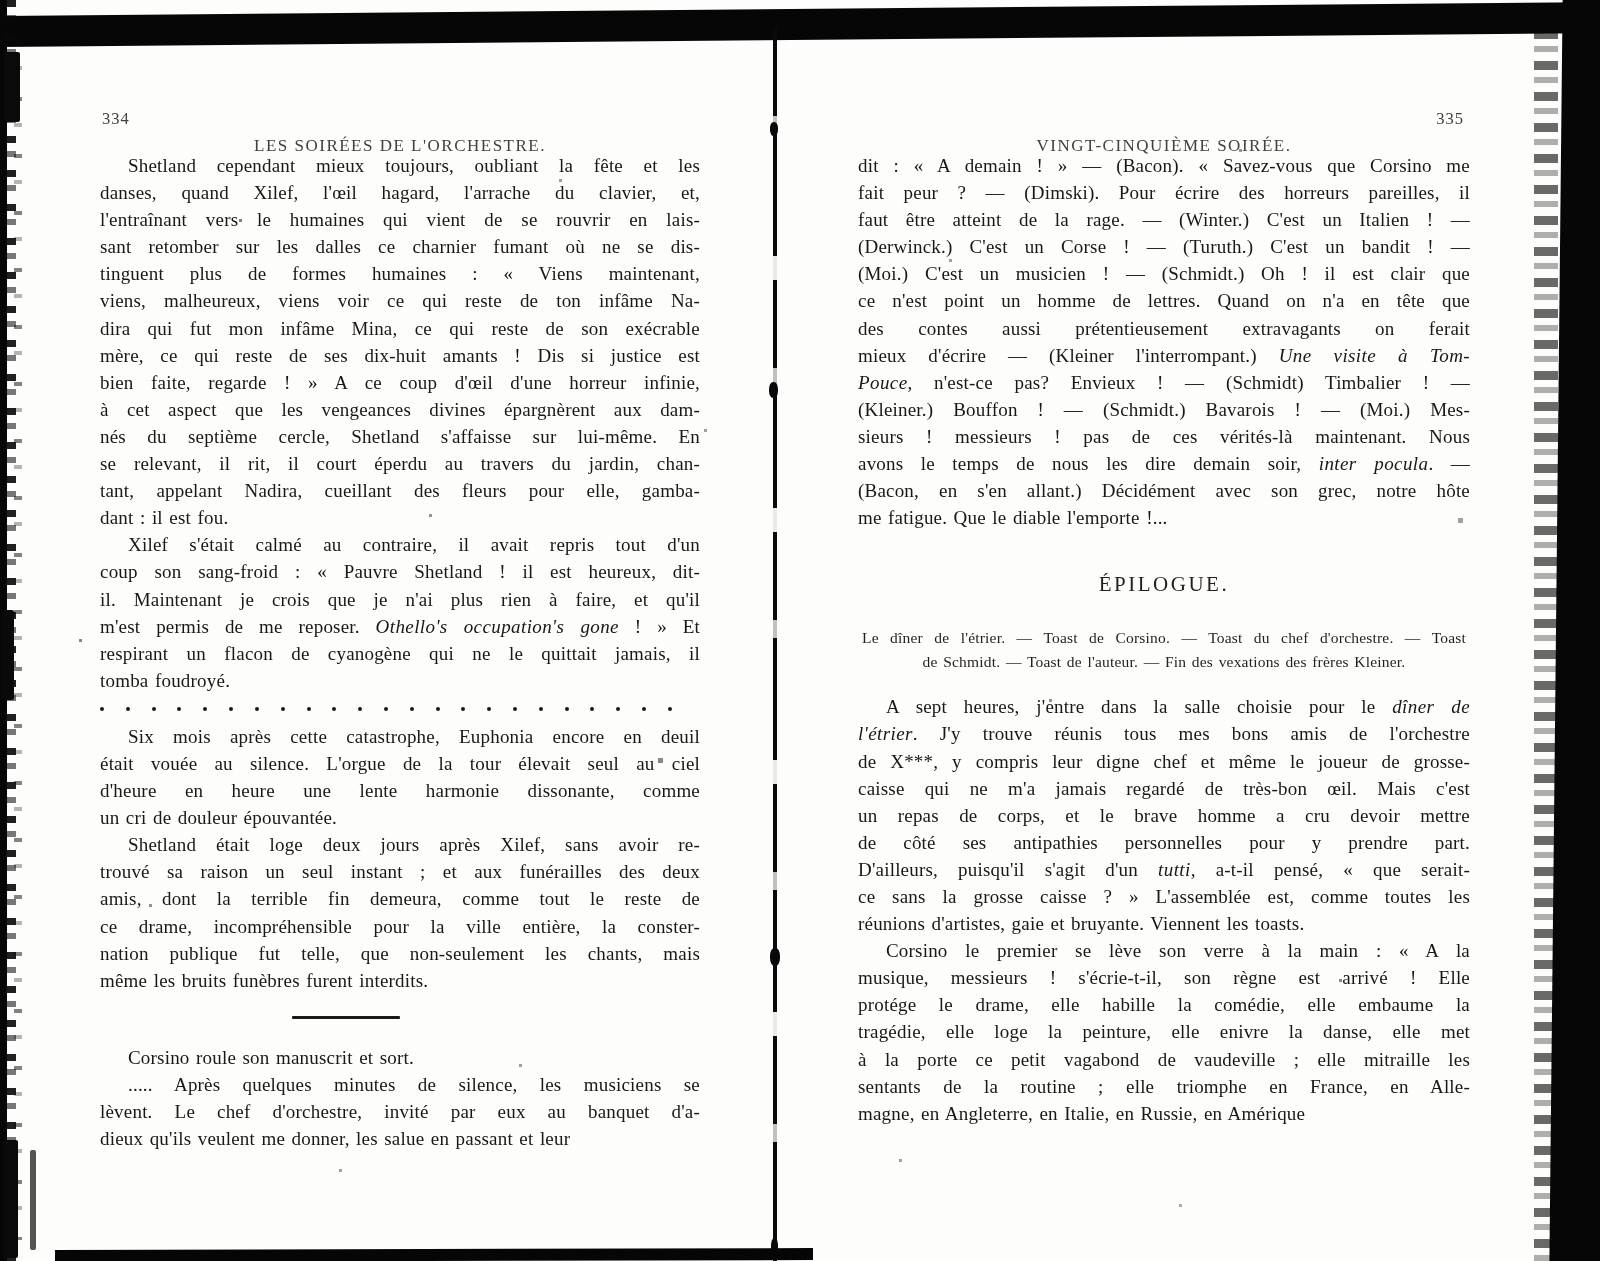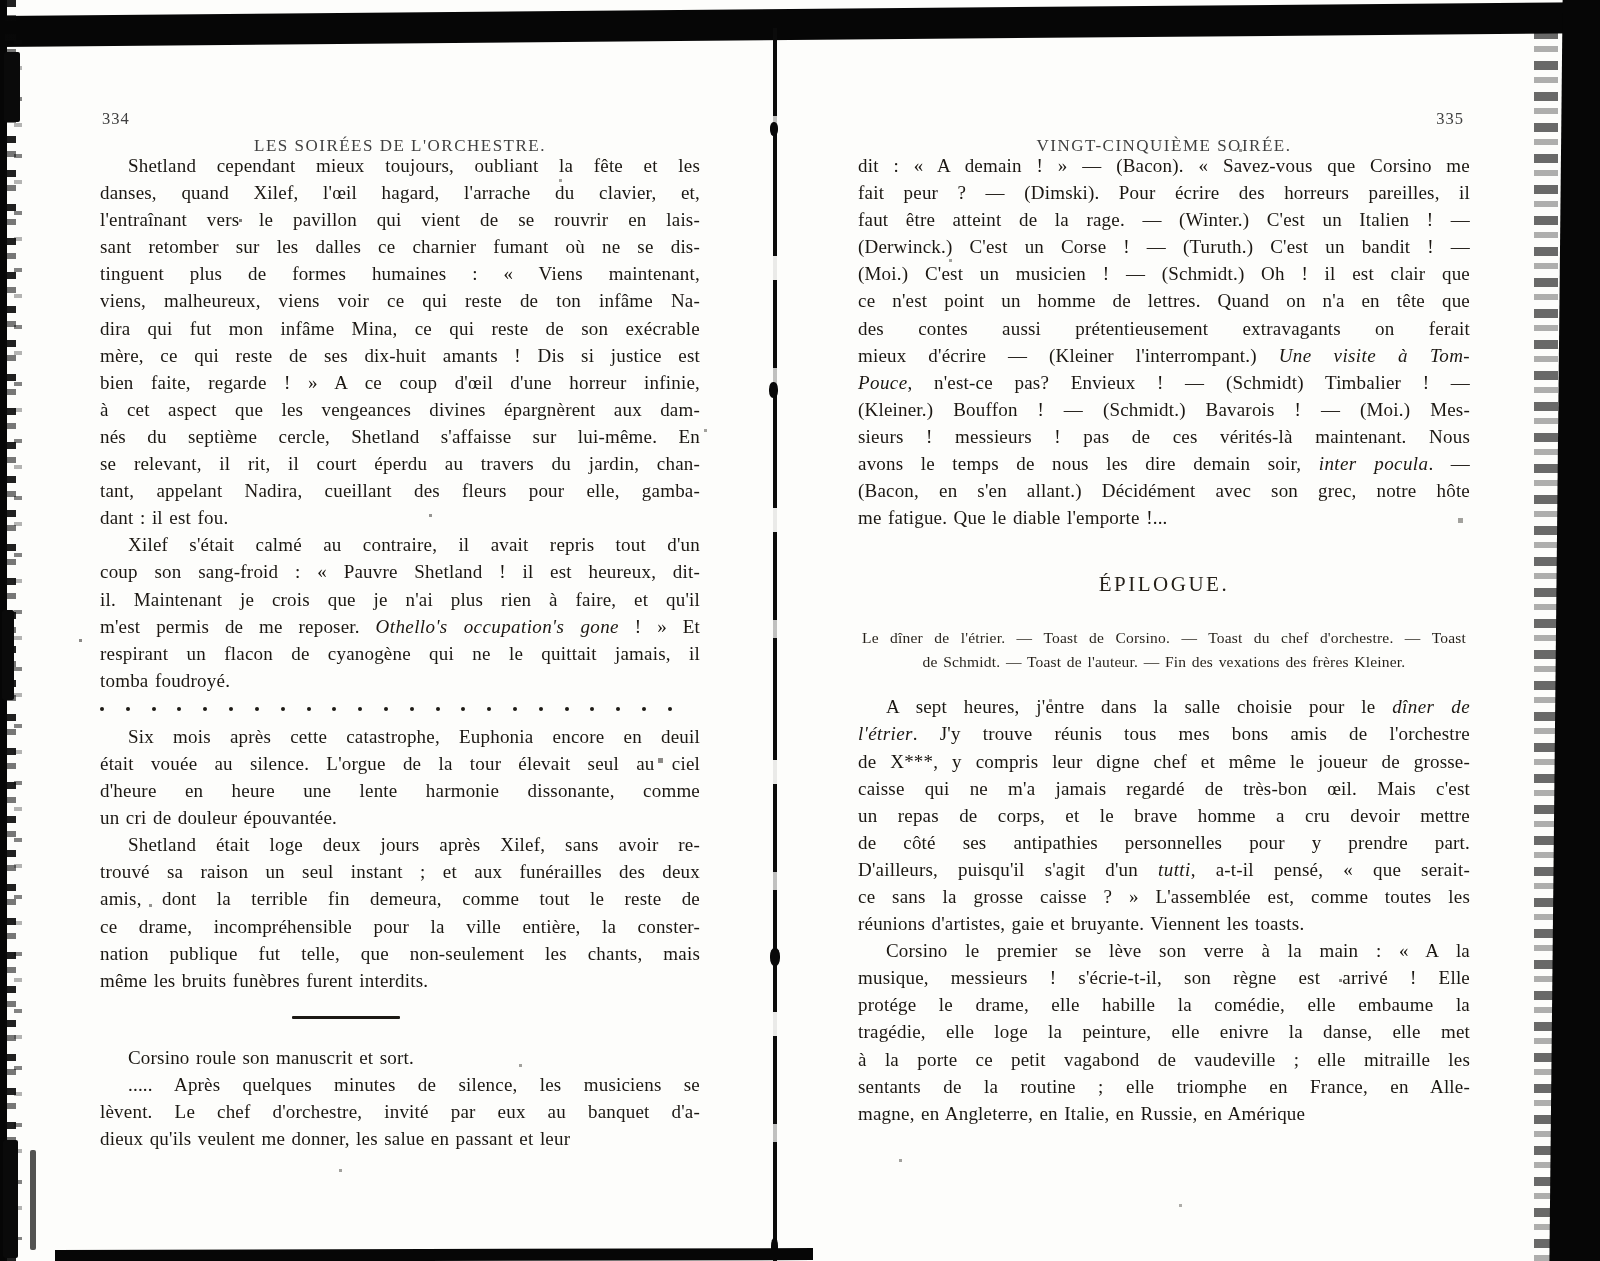--- a/index.html
+++ b/index.html
@@ -70,21 +70,21 @@
 
   <div class="page-col" id="left-col">
     <div class="header-row">
       <span class="pagenum pn-left">334</span>
       <span class="running-title">LES SOIRÉES DE L'ORCHESTRE.</span>
     </div>
     <div class="body-text">
         <div class="para">
           <div class="line indent">Shetland cependant mieux toujours, oubliant la fête et les</div>
           <div class="line">danses, quand Xilef, l'œil hagard, l'arrache du clavier, et,</div>
-          <div class="line">l'entraînant vers le pavillon qui vient de se rouvrir en lais-</div>
+          <div class="line">l'entraînant vers le humaines qui vient de se rouvrir en lais-</div>
           <div class="line">sant retomber sur les dalles ce charnier fumant où ne se dis-</div>
           <div class="line">tinguent plus de formes humaines : « Viens maintenant,</div>
           <div class="line">viens, malheureux, viens voir ce qui reste de ton infâme Na-</div>
           <div class="line">dira qui fut mon infâme Mina, ce qui reste de son exécrable</div>
           <div class="line">mère, ce qui reste de ses dix-huit amants ! Dis si justice est</div>
           <div class="line">bien faite, regarde ! » A ce coup d'œil d'une horreur infinie,</div>
           <div class="line">à cet aspect que les vengeances divines épargnèrent aux dam-</div>
           <div class="line">nés du septième cercle, Shetland s'affaisse sur lui-même. En</div>
           <div class="line">se relevant, il rit, il court éperdu au travers du jardin, chan-</div>
           <div class="line">tant, appelant Nadira, cueillant des fleurs pour elle, gamba-</div>

